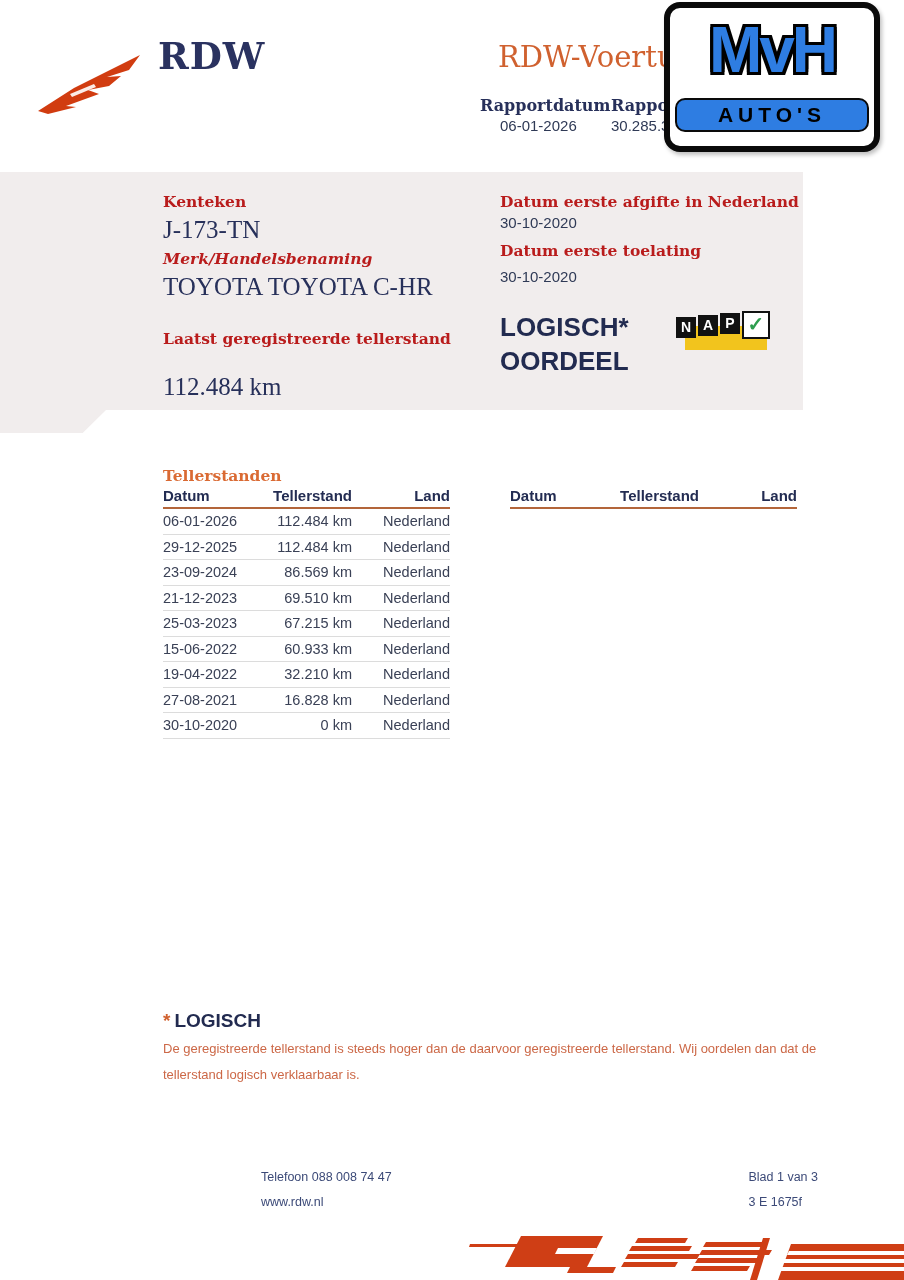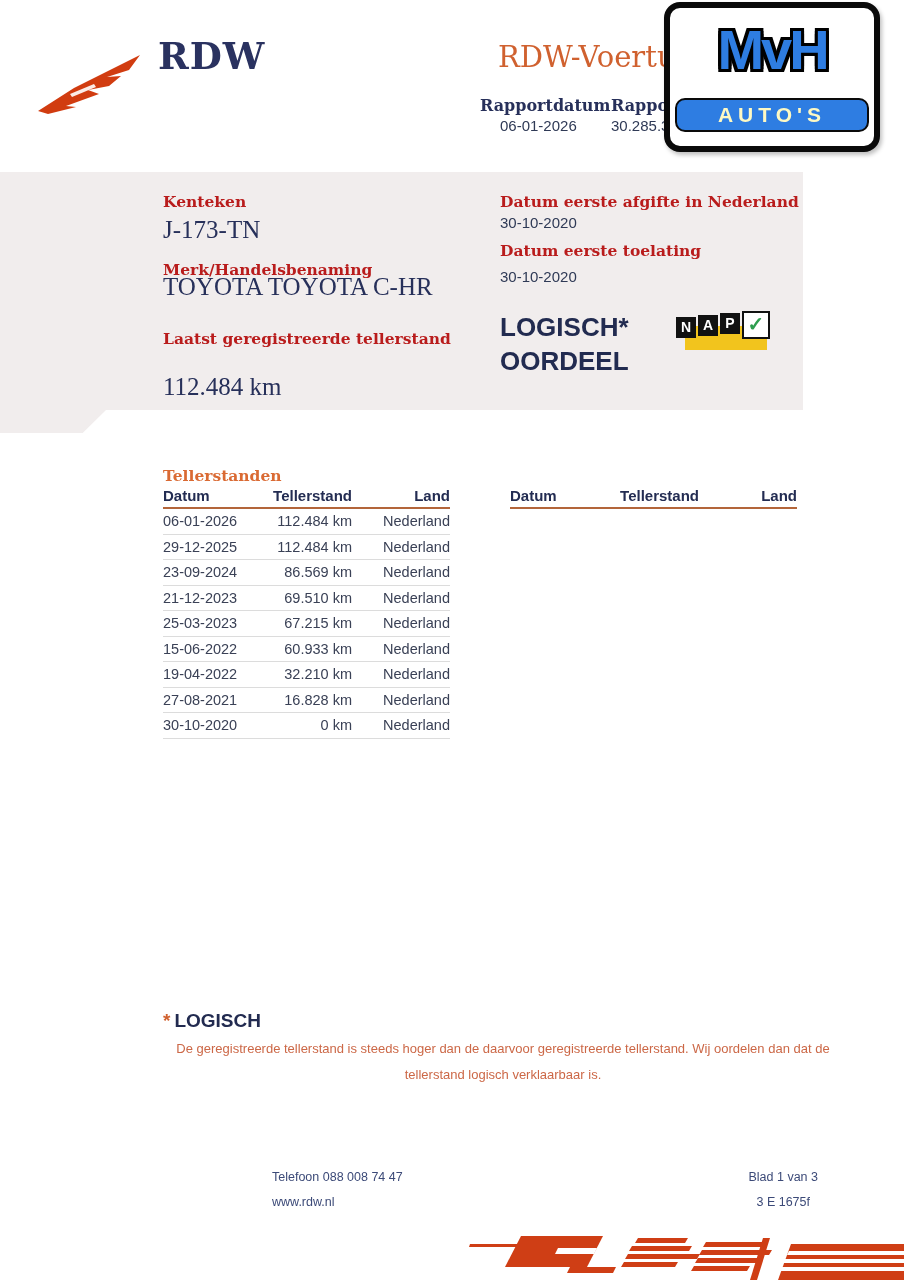--- a/index.html
+++ b/index.html
@@ -9,26 +9,26 @@
 
   
   .rdw-word{font-family:"DejaVu Serif",serif;font-weight:600;font-size:37px;color:#2a3260;letter-spacing:1px;}
   .doc-title{font-family:"DejaVu Serif",serif;font-size:29px;color:#d0612f;white-space:nowrap;}
   .hdr-label{font-family:"DejaVu Serif",serif;font-weight:bold;font-size:16px;color:#27305a;white-space:nowrap;}
   .hdr-value{font-size:15px;color:#2f3a56;white-space:nowrap;}
 
   
   .mvh-box{left:664px;top:2px;width:204px;height:138px;background:#ffffff;border:6px solid #0a0a0a;
            border-radius:16px;z-index:30;box-shadow:2px 3px 4px rgba(0,0,0,.25);}
-  .mvh-main{position:absolute;left:0;right:0;top:-6px;text-align:center;font-weight:bold;font-size:56px;
+  .mvh-main{position:absolute;left:0;right:0;top:-6px;text-align:center;font-weight:bold;font-size:64px;
             line-height:96px;color:#2e7de2;letter-spacing:-3px;
             text-shadow:-3px -3px 0 #000,3px -3px 0 #000,-3px 3px 0 #000,3px 3px 0 #000,
                         -3px 0 0 #000,3px 0 0 #000,0 -3px 0 #000,0 3px 0 #000;}
   .mvh-sub{position:absolute;left:5px;right:5px;top:90px;height:30px;background:#2e7de2;border:2px solid #0a0a0a;
-           border-radius:10px;color:#fef9c3;font-weight:bold;font-size:21px;letter-spacing:5px;
+           border-radius:10px;color:#000000;font-weight:bold;font-size:21px;letter-spacing:5px;
            text-align:center;line-height:30px;}
 
   
   .panel{left:0;top:172px;width:803px;height:238px;background:#f1eded;}
   .panel-notch{left:0;top:410px;width:106px;height:23px;background:#f1eded;
                clip-path:polygon(0 0,100% 0,78% 100%,0 100%);}
   .olabel{font-family:"DejaVu Serif",serif;font-weight:bold;font-size:15.5px;color:#b91c1c;white-space:nowrap;}
   .nval{font-family:Liberation Serif, serif;font-size:25px;color:#27305a;line-height:33px;}
   .sval{font-size:15px;color:#2f3a56;}
   .oordeel{font-weight:bold;font-size:26px;line-height:34px;color:#222b50;width:180px;}
@@ -54,21 +54,21 @@
   .c1{width:89px;text-align:right;}
   .c2{flex:1;text-align:right;}
 
   
   .judge-title{font-weight:bold;font-size:19px;color:#222b50;}
   .judge-star{color:#d0612f;font-weight:bold;font-size:19px;margin-right:4px;}
   .judge-body{font-size:13px;line-height:26px;color:#cc6847;width:680px;}
 
   
   .foot{font-size:12.5px;color:#3c4a78;line-height:25px;}
-  .foot-right{text-align:center;}
+  .foot-right{text-align:left;}
 </style>
 </head>
 <body>
 
 <div id="page">
 
   <svg class="abs" style="left:36px;top:50px;" width="110" height="64" viewBox="0 0 110 64">
     <path fill="#d13c10" d="M2 61 L38 38 L72 21 L104 5 L93 20 L71 27 L85 26 L73 36 L52 40 L63 44 L30 56 L40 57 L12 64 Z"></path>
     <path fill="#ffffff" d="M34 44 L58 34 L60 37 L36 47 Z" opacity="0.9"></path>
   </svg>
@@ -84,21 +84,21 @@
     <div class="mvh-main">MvH</div>
     <div class="mvh-sub">AUTO'S</div>
   </div>
 
   <div class="abs panel"></div>
   <div class="abs panel-notch"></div>
 
   <div class="abs olabel" style="left:163px;top:192px;">Kenteken</div>
   <div class="abs nval" style="left:163px;top:213px;">J-173-TN</div>
 
-  <div class="abs olabel" style="left:163px;top:260px;">Merk/Handelsbenaming</div>
+  <div class="abs olabel" style="left:163px;top:249px;font-style:italic;">Merk/Handelsbenaming</div>
   <div class="abs nval" style="left:163px;top:270px;width:280px;">TOYOTA TOYOTA C-HR</div>
 
   <div class="abs olabel" style="left:163px;top:329px;">Laatst geregistreerde tellerstand</div>
   <div class="abs nval" style="left:163px;top:370px;">112.484 km</div>
 
   <div class="abs olabel" style="left:500px;top:192px;">Datum eerste afgifte in Nederland</div>
   <div class="abs sval" style="left:500px;top:214px;">30-10-2020</div>
 
   <div class="abs olabel" style="left:500px;top:241px;text-align:center;">Datum eerste toelating</div>
   <div class="abs sval" style="left:500px;top:268px;">30-10-2020</div>
@@ -176,23 +176,23 @@
     <div class="thead">
       <span class="c0">Datum</span>
       <span class="c1">Tellerstand</span>
       <span class="c2">Land</span>
     </div>
   </div>
 
   <div class="abs" style="left:163px;top:1010px;">
     <span class="judge-star">*</span><span class="judge-title">LOGISCH</span>
   </div>
-  <div class="abs judge-body" style="left:163px;top:1036px;text-align:center;">De geregistreerde tellerstand is steeds hoger dan de daarvoor geregistreerde tellerstand. Wij oordelen dan dat de tellerstand logisch verklaarbaar is.</div>
-
-  <div class="abs foot" style="left:272px;top:1165px;">
+  <div class="abs judge-body" style="left:163px;top:1036px;">De geregistreerde tellerstand is steeds hoger dan de daarvoor geregistreerde tellerstand. Wij oordelen dan dat de tellerstand logisch verklaarbaar is.</div>
+
+  <div class="abs foot" style="left:261px;top:1165px;">
     <div>Telefoon 088 008 74 47</div>
     <div>www.rdw.nl</div>
   </div>
   <div class="abs foot foot-right" style="right:86px;top:1165px;">
     <div>Blad 1 van 3</div>
     <div>3 E 1675f</div>
   </div>
 
   <svg class="abs" style="left:420px;top:1232px;" width="484" height="48" viewBox="0 0 484 48">
     <g fill="#cf3e15">

